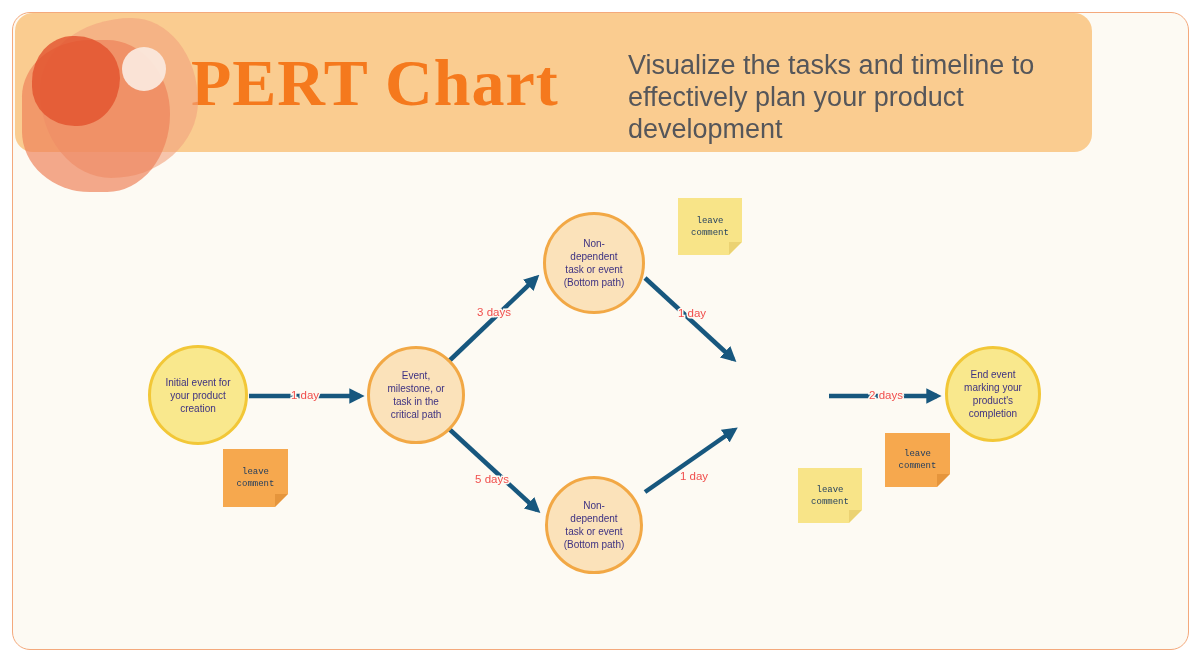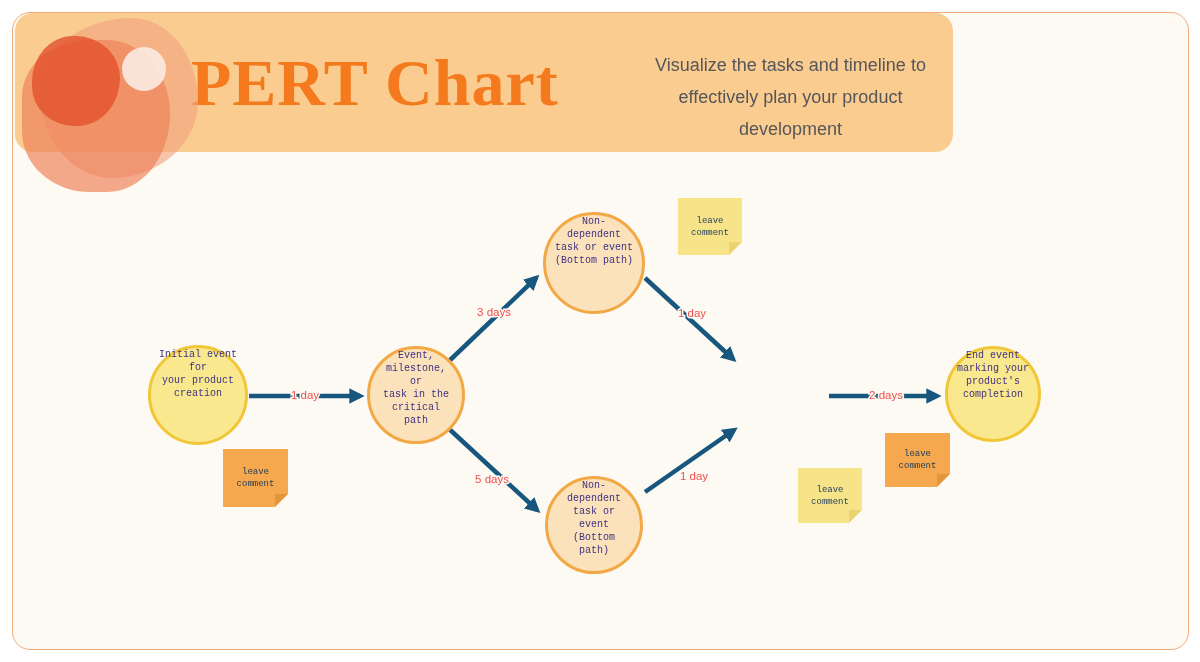--- a/index.html
+++ b/index.html
@@ -7,32 +7,32 @@
     width:1200px;height:662px;position:relative;overflow:hidden;
     font-family:"Liberation Sans", sans-serif;
   }
   
   .canvas{
     position:absolute;left:12px;top:12px;width:1177px;height:638px;
     background:#FDFAF3;border:1.5px solid #F4A97C;border-radius:18px;
     box-sizing:border-box;z-index:0;
   }
   .header-band{
-    position:absolute;left:15px;top:13px;width:938px;height:139px;
-    background:#FACC90;border-radius:18px;z-index:1;text-align:center;
+    position:absolute;left:15px;top:13px;width:1077px;height:139px;
+    background:#FACC90;border-radius:18px;z-index:1;
   }
   .page-title{
     position:absolute;left:176px;top:36px;
     font-family:"Liberation Serif", serif;font-weight:700;
     font-size:66px;line-height:68px;color:#F5791D;letter-spacing:1px;
     white-space:nowrap;
   }
   .page-subtitle{
     position:absolute;left:613px;top:36px;
-    font-size:18px;line-height:32px;color:#55565A;white-space:pre-line;
+    font-size:27px;line-height:32px;color:#55565A;white-space:pre-line;
   }
   
   .logo{position:absolute;left:0;top:0;width:210px;height:200px;z-index:2;pointer-events:none;}
   .logo .blob{position:absolute;}
   .blob-light{
     left:40px;top:18px;width:158px;height:160px;background:#F2A37E;opacity:.62;
     border-radius:58% 42% 55% 45% / 45% 52% 48% 55%;
   }
   .blob-salmon{
     left:22px;top:40px;width:148px;height:152px;background:#EE8058;opacity:.68;
@@ -43,22 +43,22 @@
     border-radius:48% 52% 50% 50% / 52% 48% 55% 45%;
   }
   .blob-cream{
     left:122px;top:47px;width:44px;height:44px;background:#FAE8DC;opacity:.95;
     border-radius:50%;
   }
   
   .diagram{position:absolute;left:0;top:0;width:1200px;height:662px;z-index:3;}
   .node{
     position:absolute;border-radius:50%;box-sizing:border-box;
-    display:flex;align-items:flex-start;justify-content:center;text-align:center;
-    border:3px solid;cursor:pointer;font-family:Liberation Mono, monospace;
+    display:flex;align-items:center;justify-content:center;text-align:center;
+    border:3px solid;cursor:pointer;
   }
   .node-yellow{background:#F9E88D;border-color:#F2C737;}
   .node-peach{background:#FBE2BA;border-color:#F2A845;}
   .node-label{
     font-size:10px;line-height:13px;color:#3E3282;white-space:pre-line;
     padding:0 8px;
   }
   .sticky{
     position:absolute;box-sizing:border-box;cursor:pointer;
     display:flex;align-items:center;justify-content:center;text-align:center;

